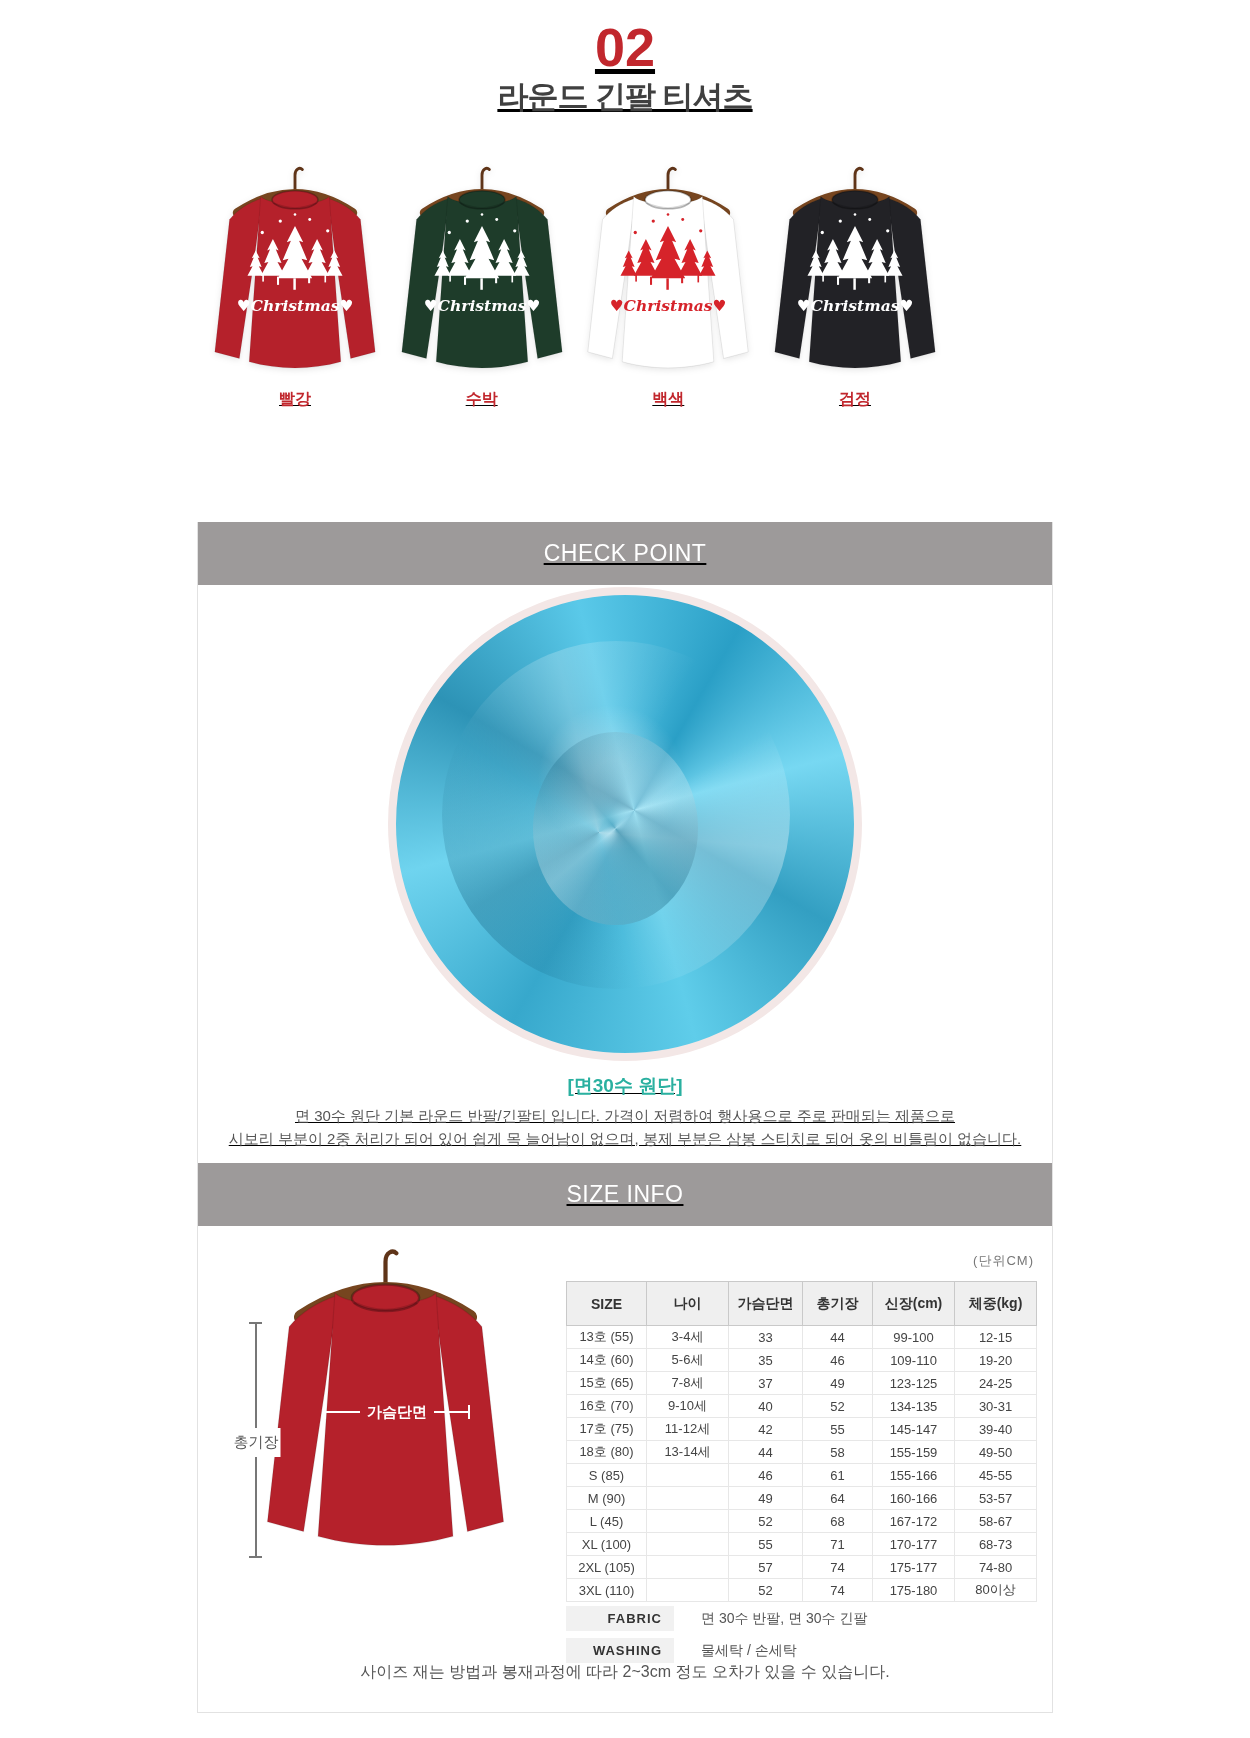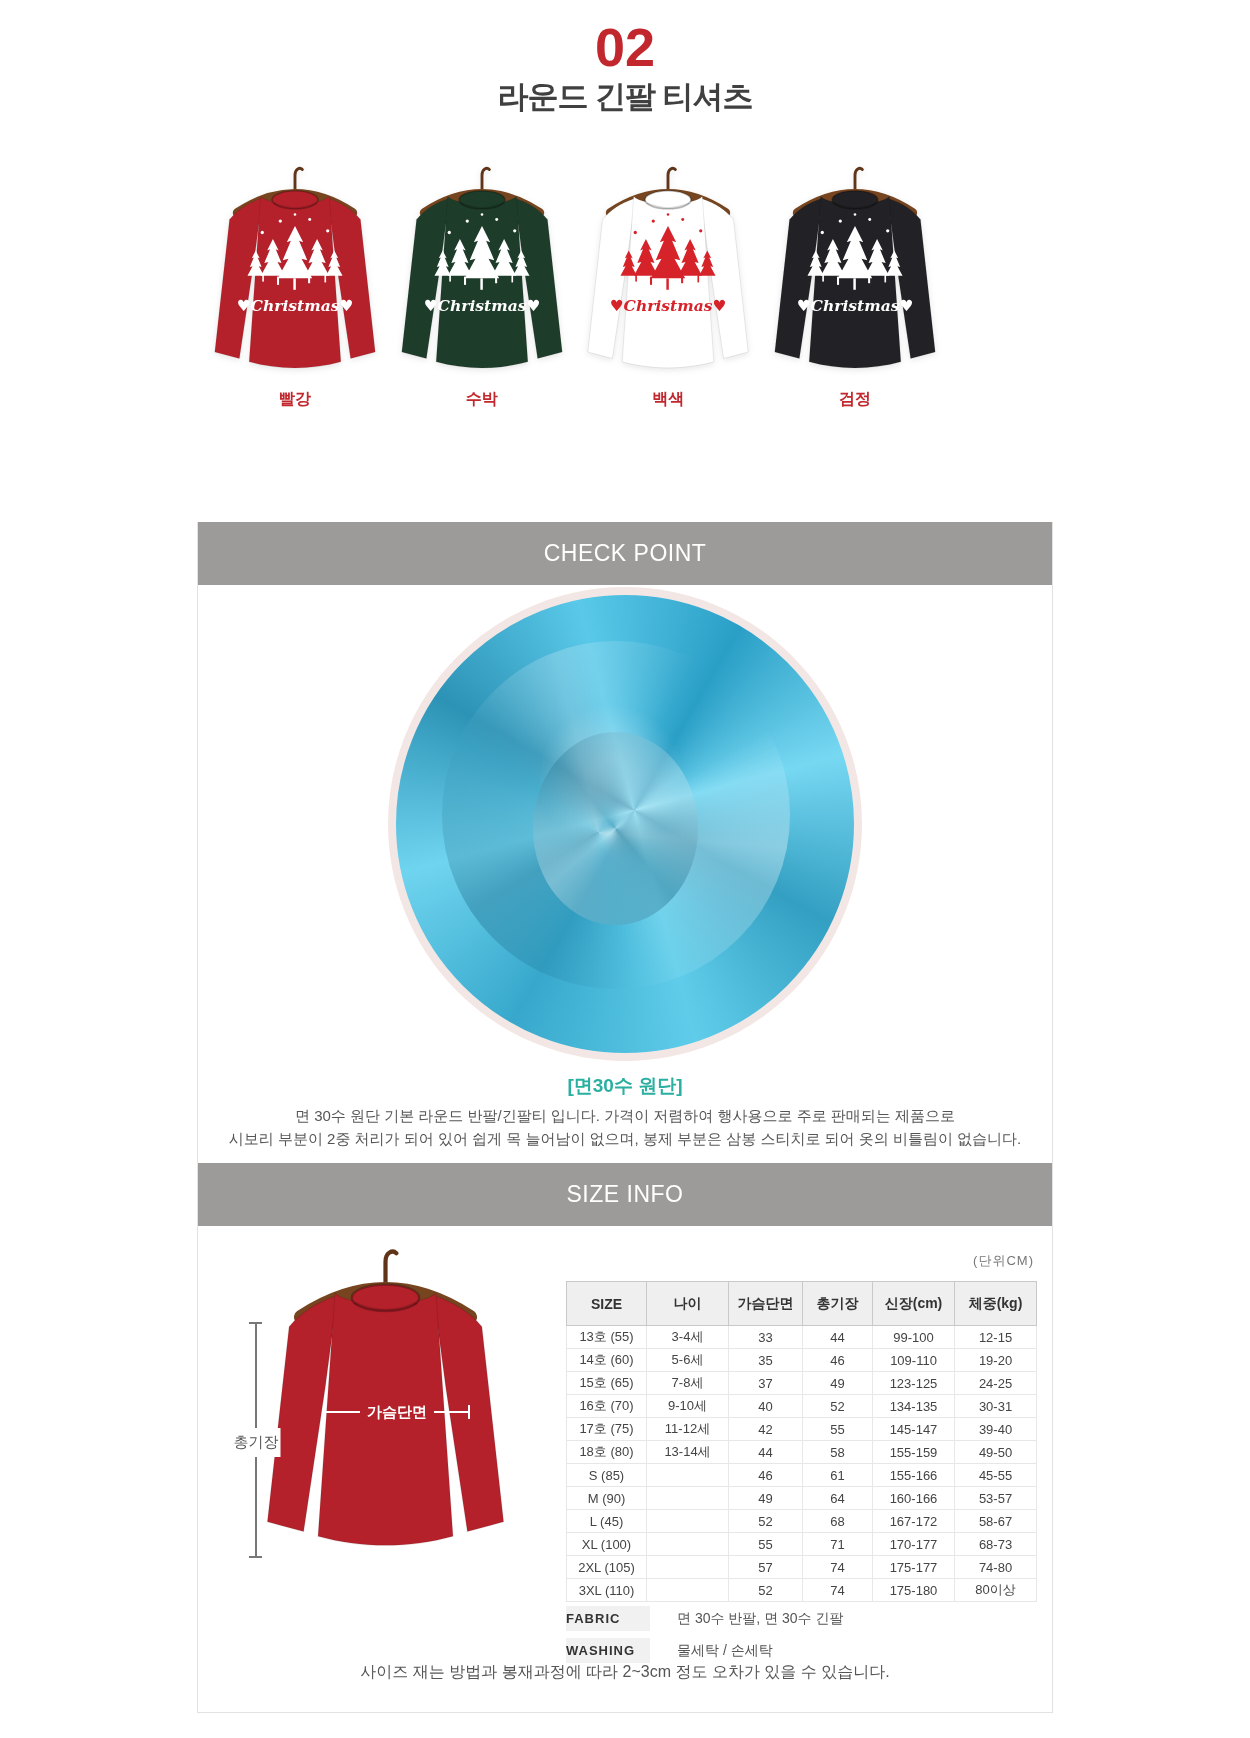--- a/index.html
+++ b/index.html
@@ -1,18 +1,18 @@
 <!DOCTYPE html>
 <html style="--accent: #c1272d; --bar: #9d9a9a; --teal: #2ab0a0; --diagram-shirt: #b5212b;"><head>
 <meta charset="utf-8">
 <style>
   html,body{margin:0;padding:0;background:#fff;}
   .page{position:relative;width:1250px;height:1738px;background:#fff;overflow:hidden;
         font-family:"Liberation Sans","DejaVu Sans",sans-serif;}
-  .content{width:856px;margin:0 auto;position:relative;}
+  .content{width:856px;margin:0 auto;position:relative;text-decoration:underline;}
 
   
   .hdr-num{padding-top:18px;text-align:center;font-size:54px;line-height:58px;font-weight:800;color:var(--accent);}
   .hdr-title{margin:2px 0 0;text-align:center;font-size:31px;line-height:38px;font-weight:600;color:#404040;letter-spacing:-1px;}
 
   
   .colors-row{display:flex;justify-content:space-between;width:740px;margin:40px 0 0 8px;}
   .shirt-fig{width:180px;text-align:center;}
   .shirt-fig svg{width:180px;height:225px;display:block;filter:drop-shadow(0 2px 3px rgba(0,0,0,0.10));}
   .shirt-label{margin-top:8px;color:var(--accent);font-weight:bold;font-size:16px;line-height:19px;}
@@ -52,22 +52,22 @@
   .chest .seg{flex:1;height:2px;background:#fff;}
   .chest .lbl{padding:0 7px;font-size:15px;font-weight:bold;white-space:nowrap;}
 
   table.size-table{position:absolute;left:368px;top:55px;width:470px;border-collapse:collapse;
       border:1px solid #c9c9c9;table-layout:fixed;}
   table.size-table th{background:#efefef;border:1px solid #c9c9c9;height:41px;font-size:14px;color:#333;font-weight:bold;}
   table.size-table td{border:1px solid #e7e7e7;height:22px;font-size:13px;color:#444;text-align:center;padding:0;}
 
   .meta{position:absolute;left:368px;top:380px;width:470px;}
   .meta-row{display:flex;align-items:center;margin-bottom:7px;}
-  .meta-label{width:84px;background:#f1f1f1;text-align:left;font-weight:bold;font-size:13px;
-      letter-spacing:1px;color:#333;padding:5px 0;}
+  .meta-label{width:84px;background:#f1f1f1;text-align:right;font-weight:bold;font-size:13px;
+      letter-spacing:1px;color:#333;padding:5px 12px;}
   .meta-value{margin-left:27px;font-size:14px;color:#555;}
 
   .notes{position:absolute;left:0;right:0;top:436px;text-align:center;color:#555;font-size:16px;line-height:20px;}
   .notes p{margin:0;}
 
   .print text{font-family:"DejaVu Serif","Liberation Serif",serif;}
 </style>
 </head>
 <body>
 

